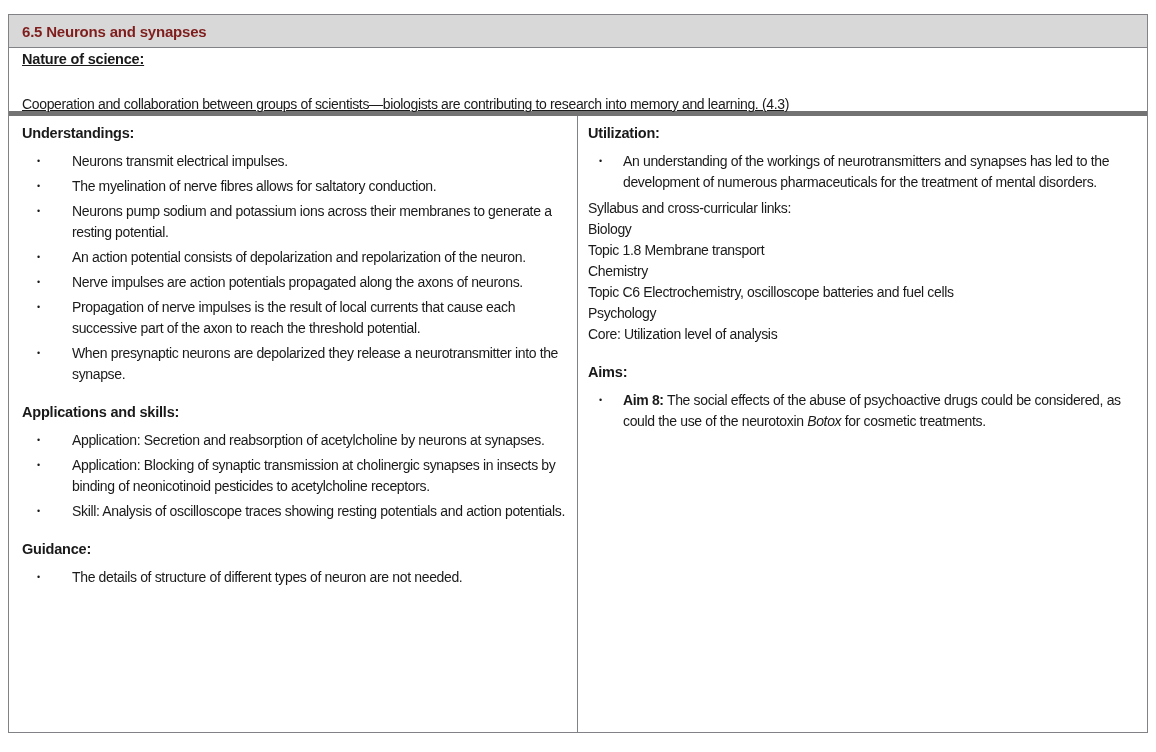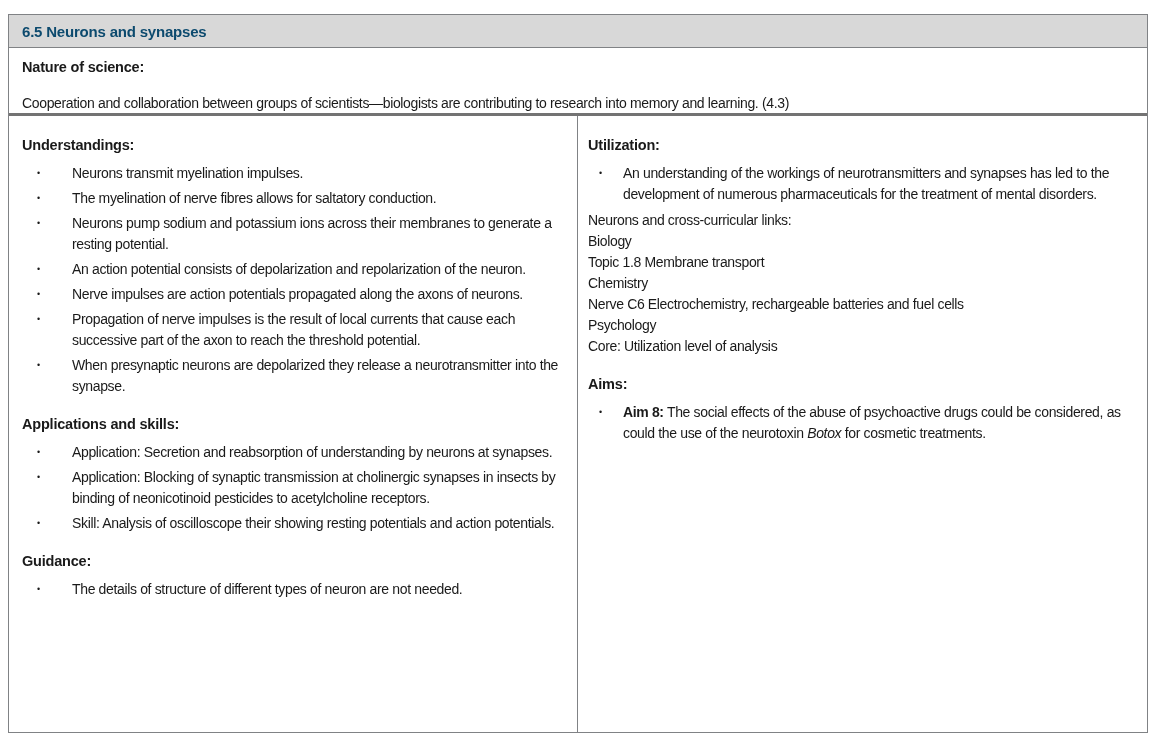--- a/index.html
+++ b/index.html
@@ -25,38 +25,39 @@
   .title-row {
     height: 33px;
     flex: 0 0 33px;
     background: #d8d8d8;
     border-bottom: 1px solid #808285;
     display: flex;
     align-items: center;
     padding: 0 13px;
     font-size: 15px;
     font-weight: bold;
-    color: #0c4a6e;
+    color: #7f1d1d;
     letter-spacing: -0.2px;
   }
 
   .nos-row {
     height: 68px;
     flex: 0 0 68px;
-    border-bottom: 3px solid #737373;
-    padding: 8px 13px;
+    border-bottom: 5px solid #737373;
+    padding: 0 13px;
+    text-decoration: underline;
   }
   .nos-heading {
     font-size: 14.5px;
     font-weight: bold;
     line-height: 22px;
     letter-spacing: -0.2px;
   }
   .nos-text {
-    margin-top: 15px;
+    margin-top: 24px;
     font-size: 14px;
     line-height: 21px;
     letter-spacing: -0.35px;
   }
 
   .main-row {
     flex: 1;
     display: flex;
     min-height: 0;
   }
@@ -71,21 +72,21 @@
     padding: 6px 10px 6px 10px;
   }
 
   .section-heading {
     font-size: 14.5px;
     font-weight: bold;
     line-height: 22px;
     letter-spacing: -0.2px;
     margin-top: 16px;
   }
-  .section-heading.first { margin-top: 12px; }
+  .section-heading.first { margin-top: 0; }
 
   ul.bullets {
     list-style: none;
     margin: 7px 0 0 0;
     font-size: 14px;
     line-height: 21px;
     letter-spacing: -0.35px;
   }
   .bullets li {
     position: relative;
@@ -127,54 +128,54 @@
   <div class="nos-row">
     <div class="nos-heading">Nature of science:</div>
     <div class="nos-text">Cooperation and collaboration between groups of scientists—biologists are contributing to research into memory and learning. (4.3)</div>
   </div>
 
   <div class="main-row">
 
     <div class="col-left">
       <div class="section-heading first">Understandings:</div>
       <ul class="bullets">
-        <li>Neurons transmit myelination impulses.</li>
+        <li>Neurons transmit electrical impulses.</li>
         <li>The myelination of nerve fibres allows for saltatory conduction.</li>
         <li>Neurons pump sodium and potassium ions across their membranes to generate a resting potential.</li>
         <li>An action potential consists of depolarization and repolarization of the neuron.</li>
         <li>Nerve impulses are action potentials propagated along the axons of neurons.</li>
         <li>Propagation of nerve impulses is the result of local currents that cause each successive part of the axon to reach the threshold potential.</li>
         <li>When presynaptic neurons are depolarized they release a neurotransmitter into the synapse.</li>
       </ul>
 
       <div class="section-heading">Applications and skills:</div>
       <ul class="bullets">
-        <li>Application: Secretion and reabsorption of understanding by neurons at synapses.</li>
+        <li>Application: Secretion and reabsorption of acetylcholine by neurons at synapses.</li>
         <li>Application: Blocking of synaptic transmission at cholinergic synapses in insects by binding of neonicotinoid pesticides to acetylcholine receptors.</li>
-        <li>Skill: Analysis of oscilloscope their showing resting potentials and action potentials.</li>
+        <li>Skill: Analysis of oscilloscope traces showing resting potentials and action potentials.</li>
       </ul>
 
       <div class="section-heading">Guidance:</div>
       <ul class="bullets">
         <li>The details of structure of different types of neuron are not needed.</li>
       </ul>
     </div>
 
     <div class="col-right">
       <div class="section-heading first">Utilization:</div>
       <ul class="bullets">
         <li>An understanding of the workings of neurotransmitters and synapses has led to the development of numerous pharmaceuticals for the treatment of mental disorders.</li>
       </ul>
 
       <div class="syllabus-block">
-        <div>Neurons and cross-curricular links:</div>
+        <div>Syllabus and cross-curricular links:</div>
         <div>Biology</div>
         <div>Topic 1.8 Membrane transport</div>
         <div>Chemistry</div>
-        <div>Nerve C6 Electrochemistry, rechargeable batteries and fuel cells</div>
+        <div>Topic C6 Electrochemistry, oscilloscope batteries and fuel cells</div>
         <div>Psychology</div>
         <div>Core: Utilization level of analysis</div>
       </div>
 
       <div class="section-heading aims-heading">Aims:</div>
       <ul class="bullets">
         <li><span class="bold">Aim 8:</span><span> The social effects of the abuse of psychoactive drugs could be considered, as could the use of the neurotoxin </span><span class="italic">Botox</span><span> for cosmetic treatments.</span></li>
       </ul>
     </div>
 

